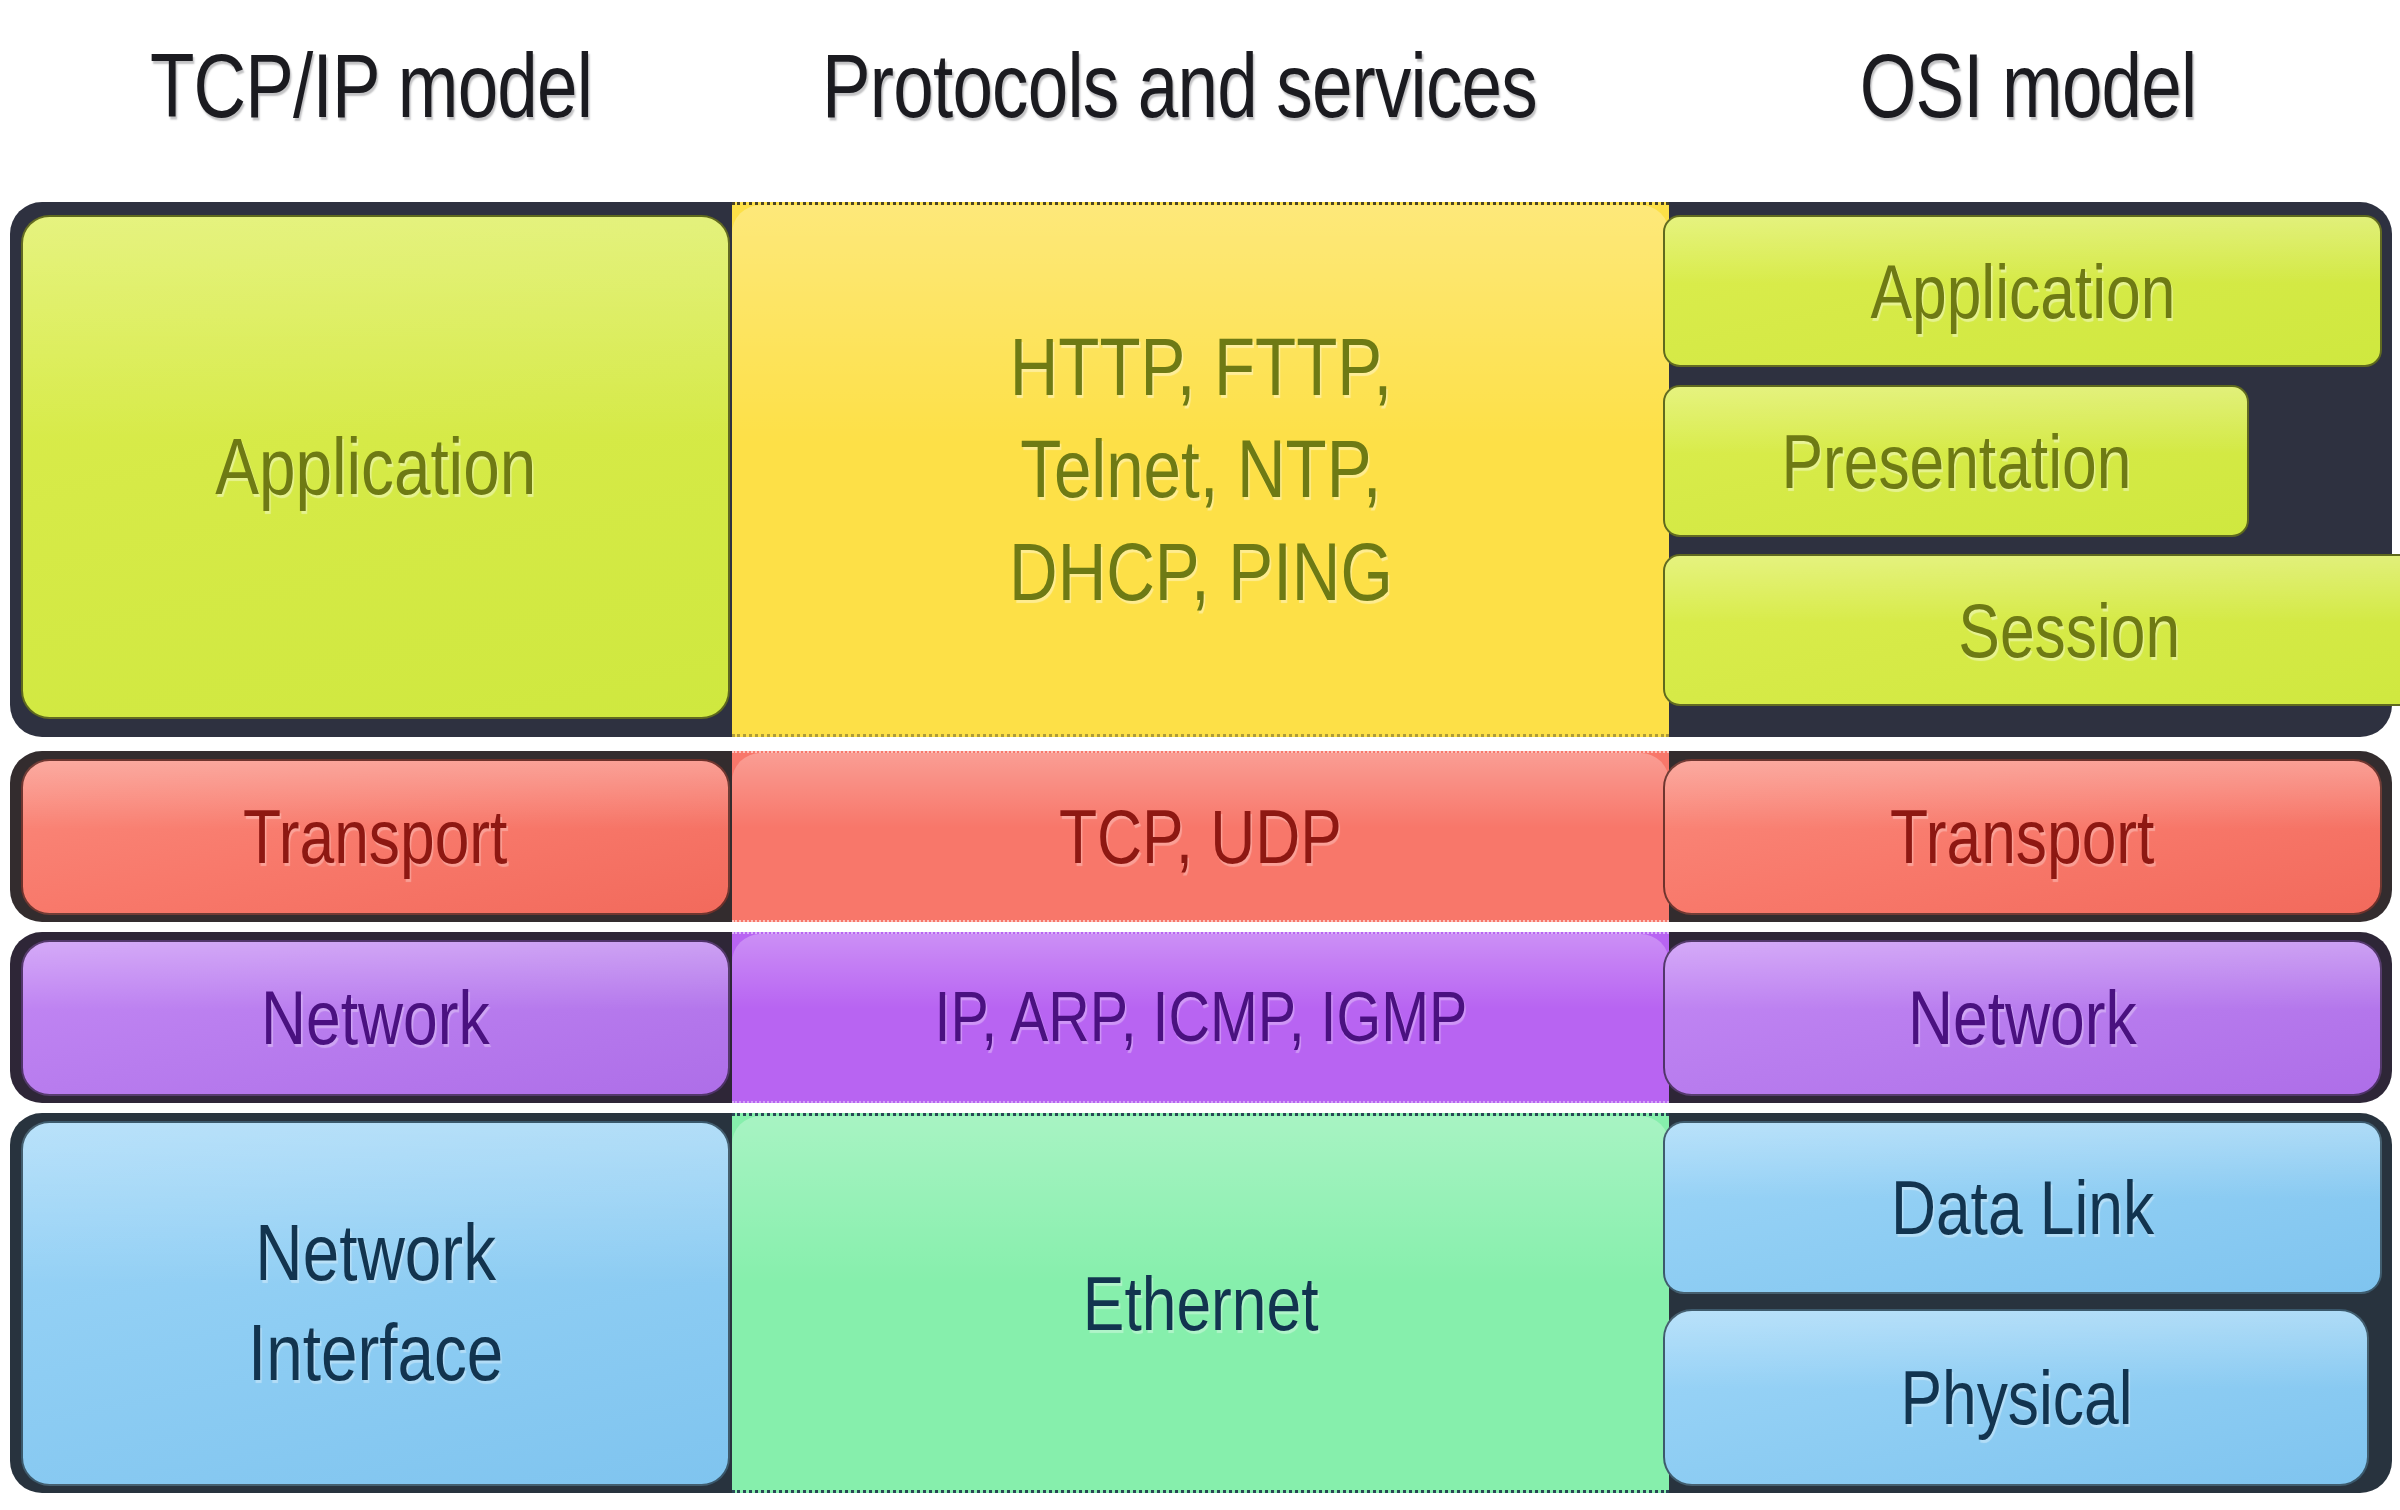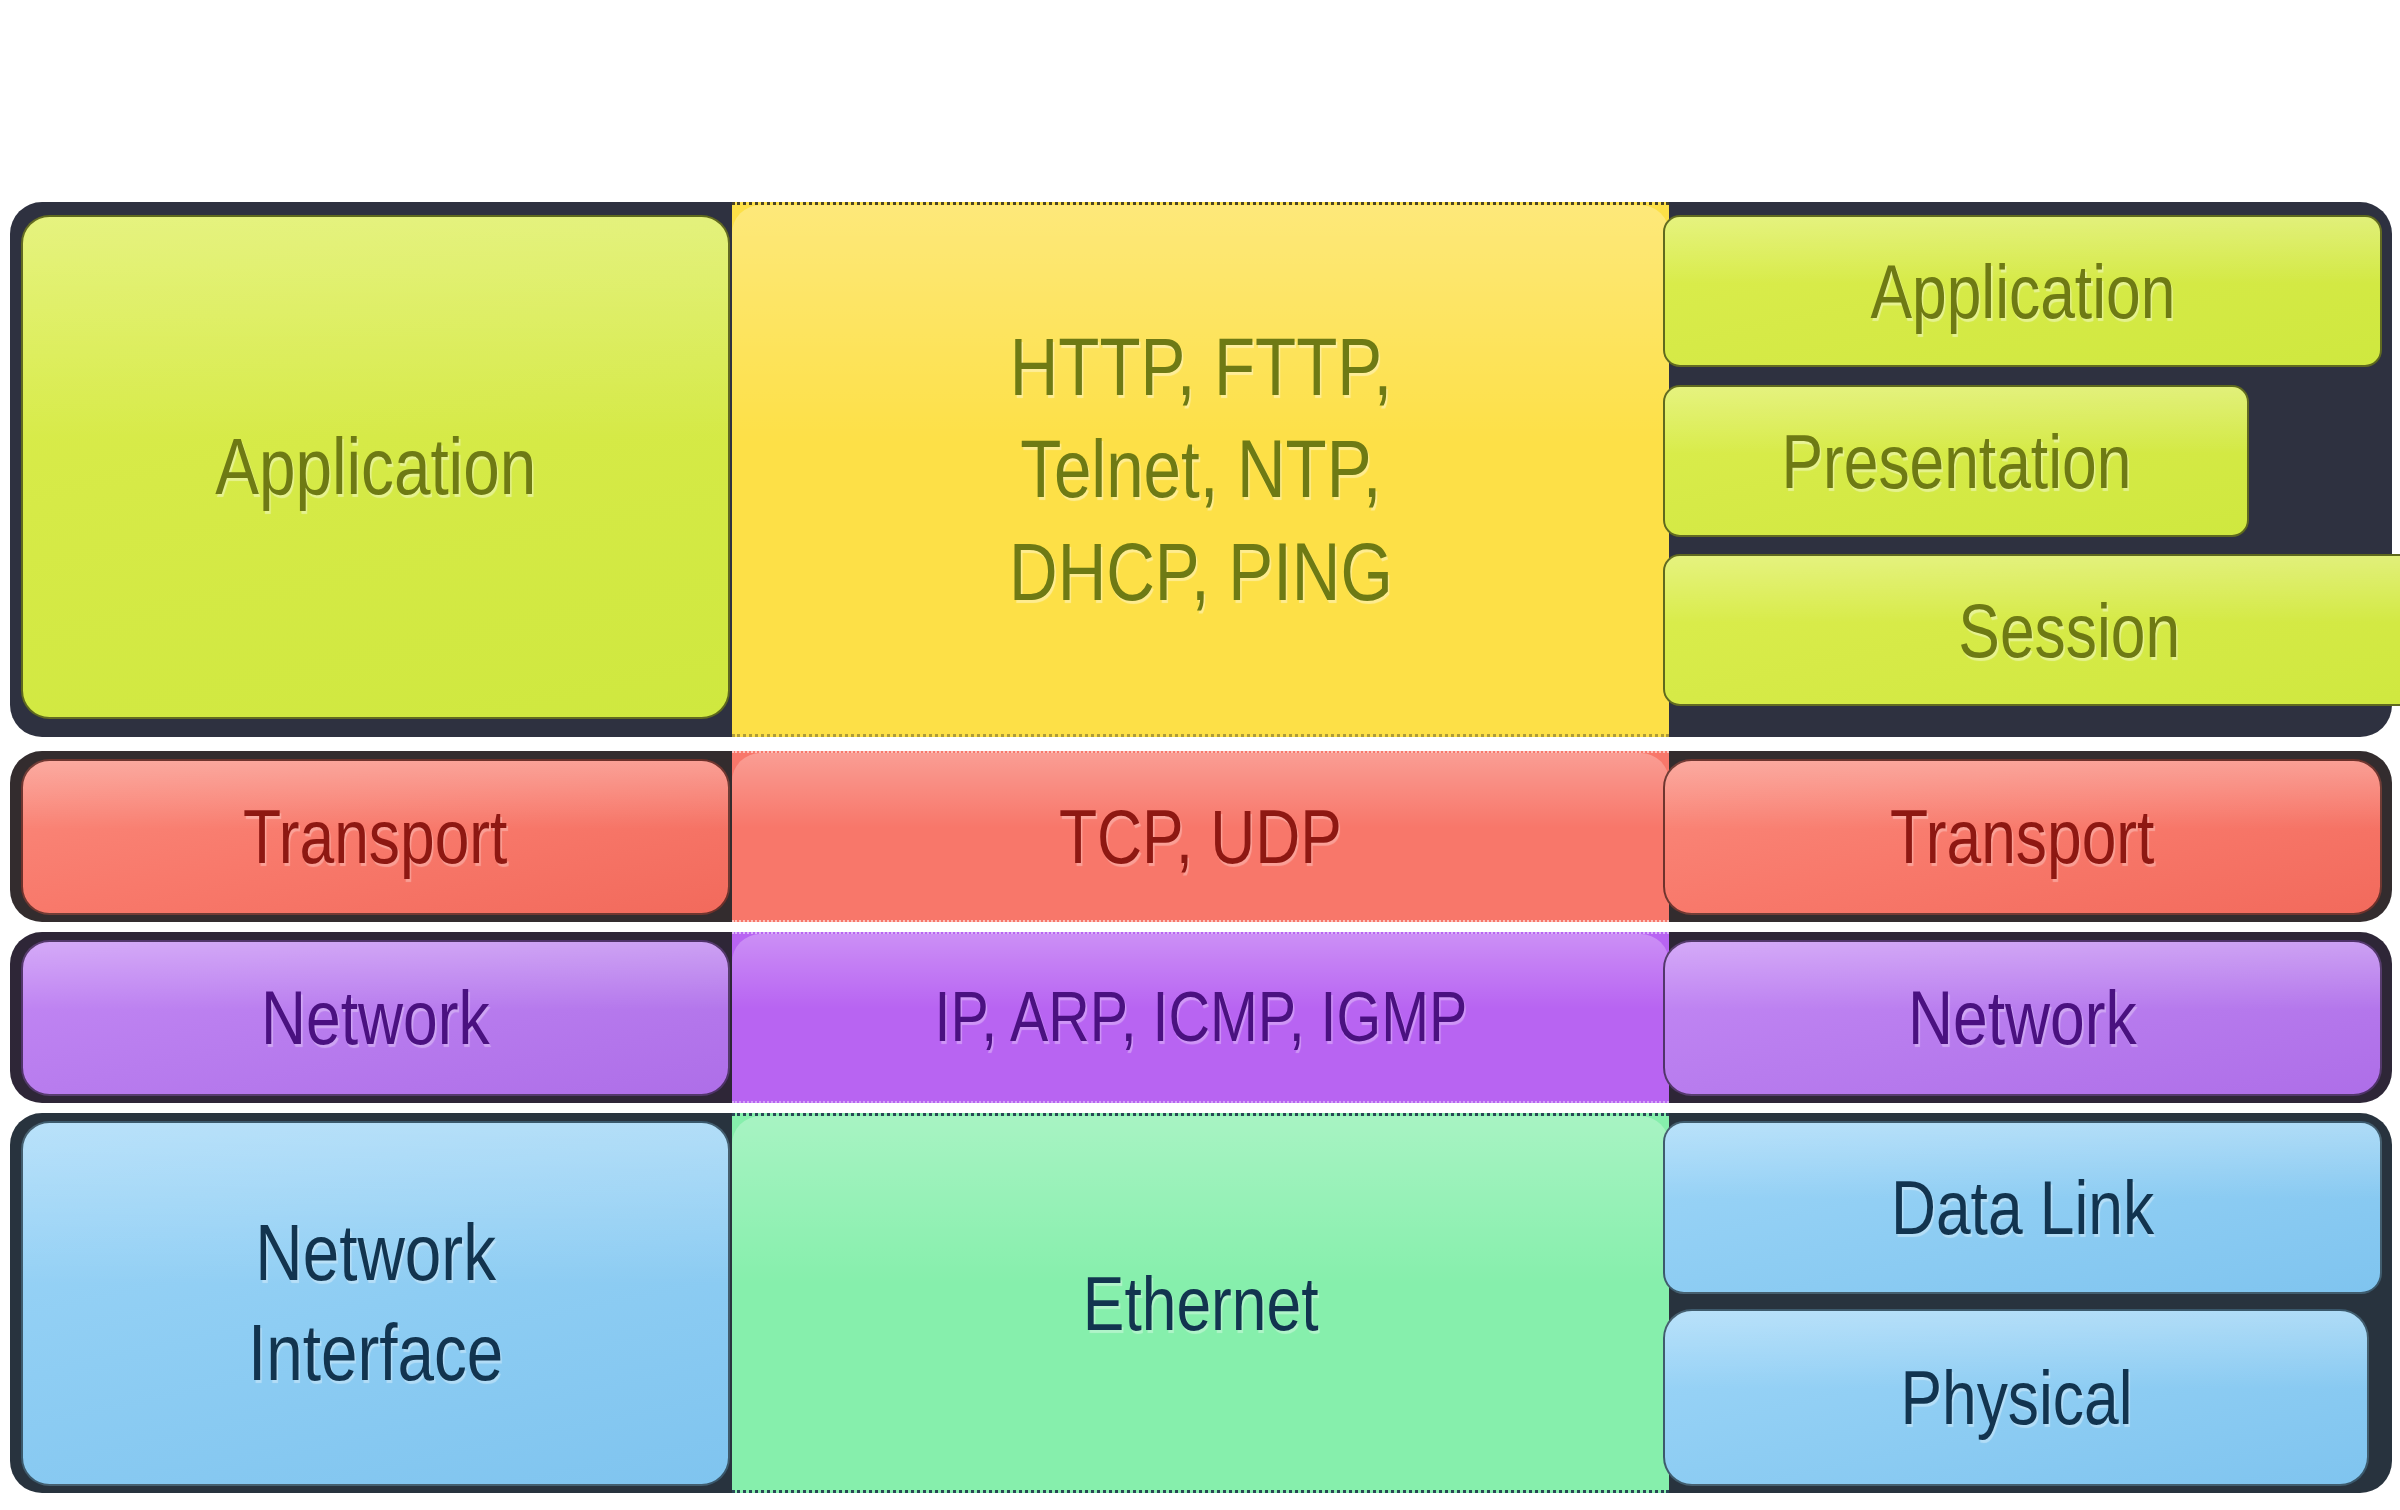--- a/index.html
+++ b/index.html
@@ -171,20 +171,25 @@
   .fs-big   { font-size: 80px; }
   .fs-mid   { font-size: 76px; }
   .fs-small { font-size: 70px; }
   .fs-proto { font-size: 82px; }
 </style>
 </head>
 <body>
 
 <div id="stage">
 
+  <div class="headers">
+    <div class="hdr" id="hdr-tcpip">TCP/IP model</div>
+    <div class="hdr" id="hdr-proto">Protocols and services</div>
+    <div class="hdr" id="hdr-osi">OSI model</div>
+  </div>
 
   <div class="band" id="band-app">
     <div class="band-frame"></div>
 
     <div class="mid-fill" id="app-mid">
       <div class="card" style="border:none;background:none;left:0;right:0;top:0;bottom:0;position:absolute;">
         <div class="label lbl-green fs-proto">HTTP, FTTP,
 Telnet, NTP,
 DHCP, PING</div>
       </div>

